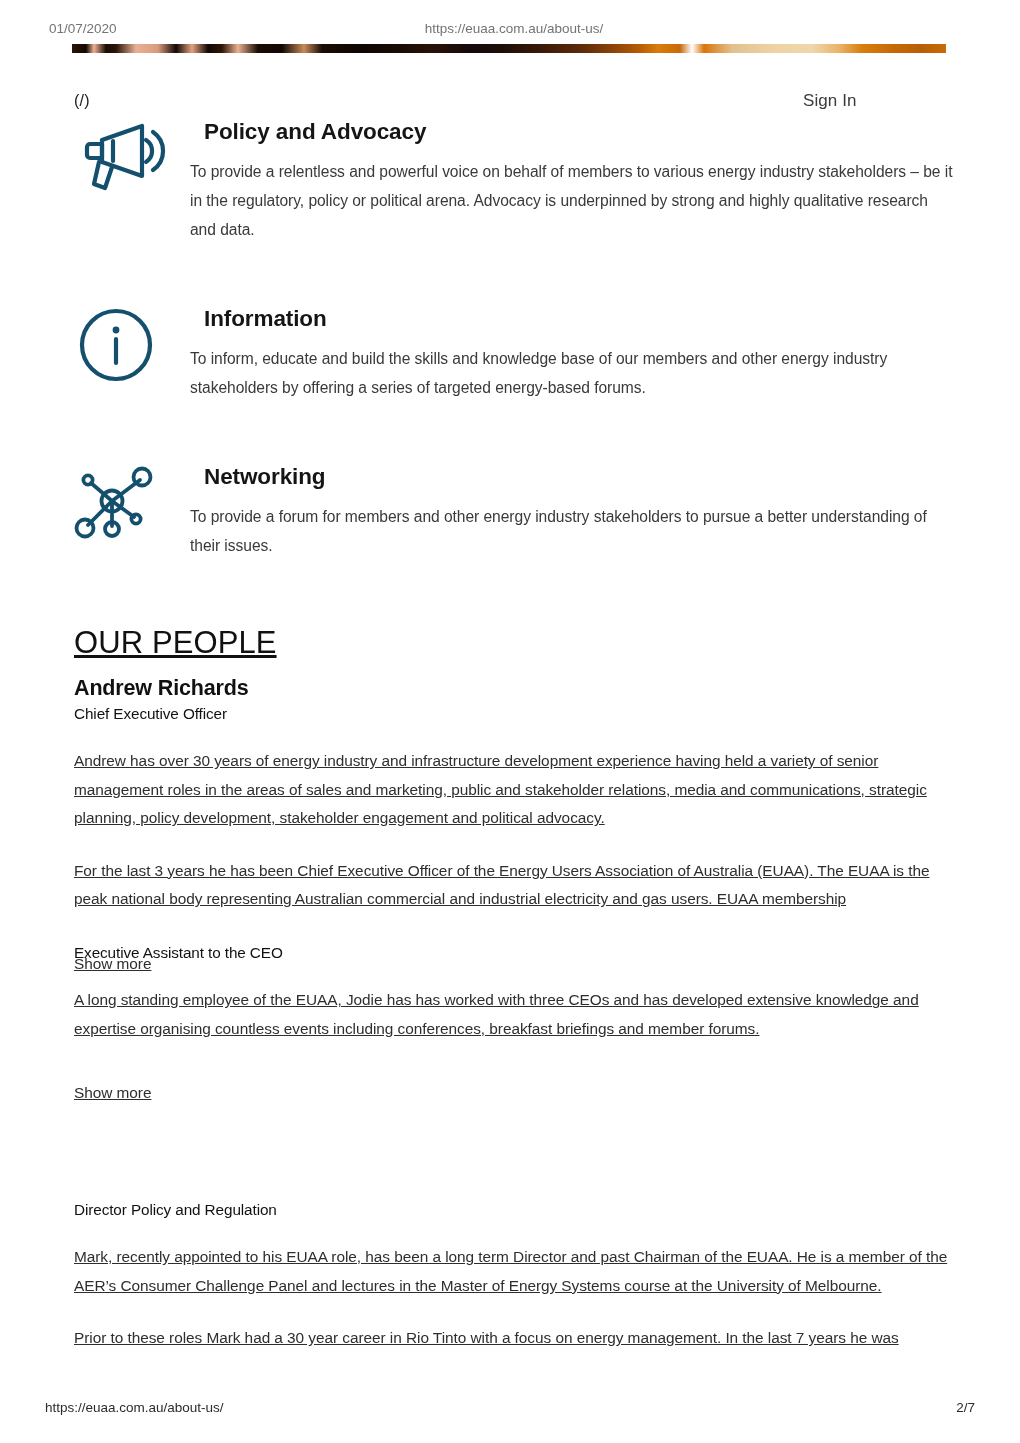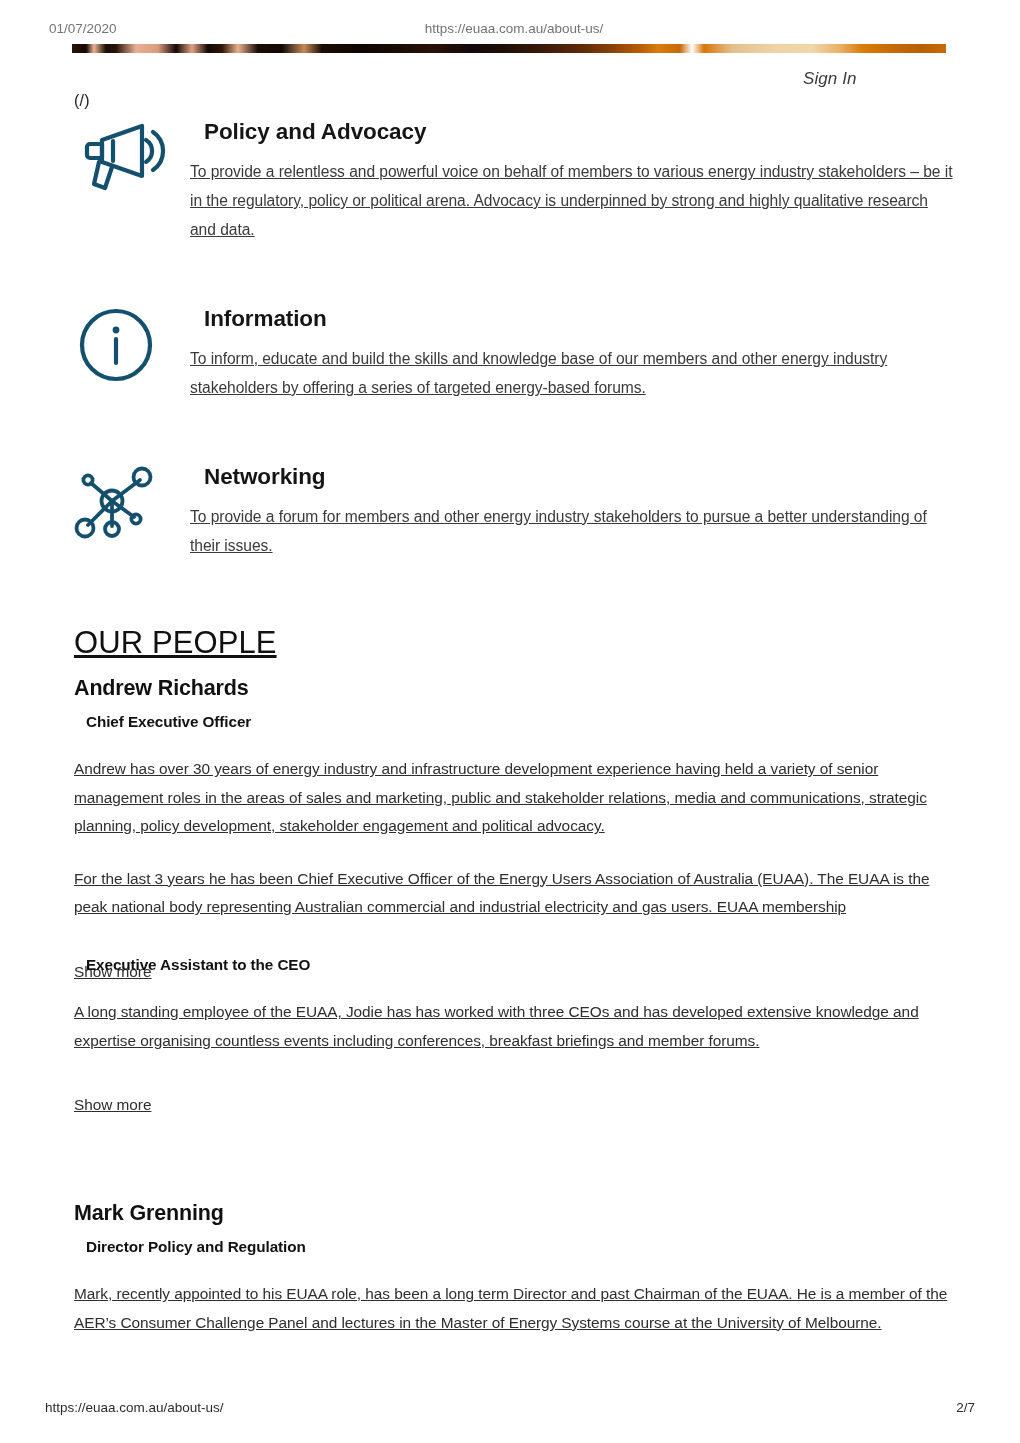--- a/index.html
+++ b/index.html
@@ -86,25 +86,24 @@
     left: 74px;
     top: 92px;
     font-size: 16px;
     color: #222;
     letter-spacing: 0.2px;
     text-decoration: none;
   }
   .sign-in {
     position: absolute;
     left: 803px;
-    top: 69px;
+    top: 91px;
     font-size: 17px;
     color: #3b3b3b;
     letter-spacing: 0.1px;
-    font-style: italic;
   }
 
   
   .feature {
     position: absolute;
     left: 72px;
     width: 885px;
   }
   .feature-icon {
     position: absolute;
@@ -126,21 +125,20 @@
     letter-spacing: -0.1px;
     margin: 0 0 12px 14px;
     line-height: 1.2;
   }
   .feature-text {
     font-size: 15.6px;
     line-height: 29px;
     color: #3a3a3a;
     margin: 0;
     letter-spacing: -0.05px;
-    text-decoration: underline;
   }
 
   #feature-0 { top: 118px; }
   #feature-1 { top: 305px; }
   #feature-2 { top: 463px; }
 
   
   .people-heading {
     position: absolute;
     left: 74px;
@@ -161,23 +159,23 @@
   .person-name {
     font-size: 21.5px;
     font-weight: 600;
     color: #111;
     margin: 0 0 4px 0;
     letter-spacing: -0.15px;
     line-height: 1.15;
   }
   .person-role {
     font-size: 15.3px;
-    font-weight: bold;
+    font-weight: normal;
     color: #111;
-    margin: 12px;
+    margin: 0;
     letter-spacing: -0.1px;
     line-height: 1.2;
   }
   .person-bio {
     font-size: 15.4px;
     line-height: 28.5px;
     color: #2e2e2e;
     margin: 24px 0 0 0;
     letter-spacing: -0.05px;
     text-decoration: underline;
@@ -300,23 +298,23 @@
     <a class="show-more" href="#">Show more</a>
   </div>
 
   <div class="person" id="person-1">
     <p class="person-role">Executive Assistant to the CEO</p>
     <p class="person-bio">A long standing employee of the EUAA, Jodie has has worked with three CEOs and has developed extensive knowledge and expertise organising countless events including conferences, breakfast briefings and member forums.</p>
     <a class="show-more" href="#">Show more</a>
   </div>
 
   <div class="person" id="person-2">
-    <h3 class="person-name">Mark Grenning</h3>
     <p class="person-role">Director Policy and Regulation</p>
     <p class="person-bio">Mark, recently appointed to his EUAA role, has been a long term Director and past Chairman of the EUAA. He is a member of the AER’s Consumer Challenge Panel and lectures in the Master of Energy Systems course at the University of Melbourne.</p>
+    <p class="person-bio">Prior to these roles Mark had a 30 year career in Rio Tinto with a focus on energy management. In the last 7 years he was</p>
   </div>
 
 </div>
 
 <div class="print-footer">
   <span class="pf-url">https://euaa.com.au/about-us/</span>
   <span class="pf-page">2/7</span>
 </div>
 
 </body></html>

